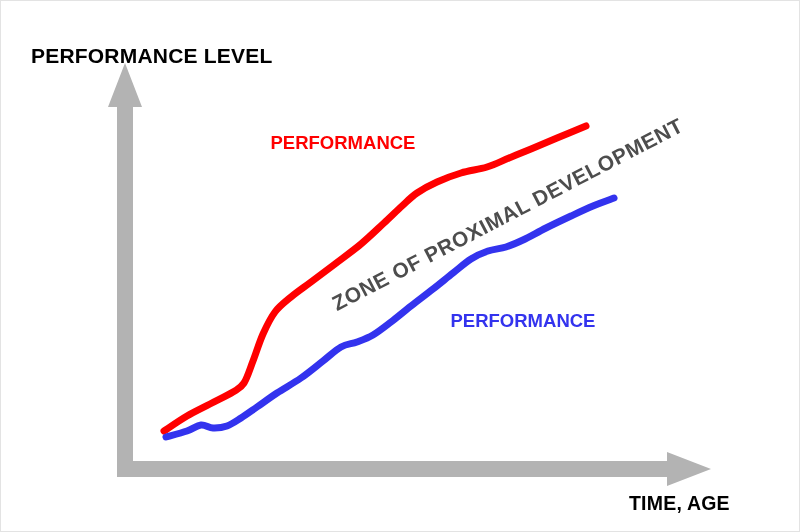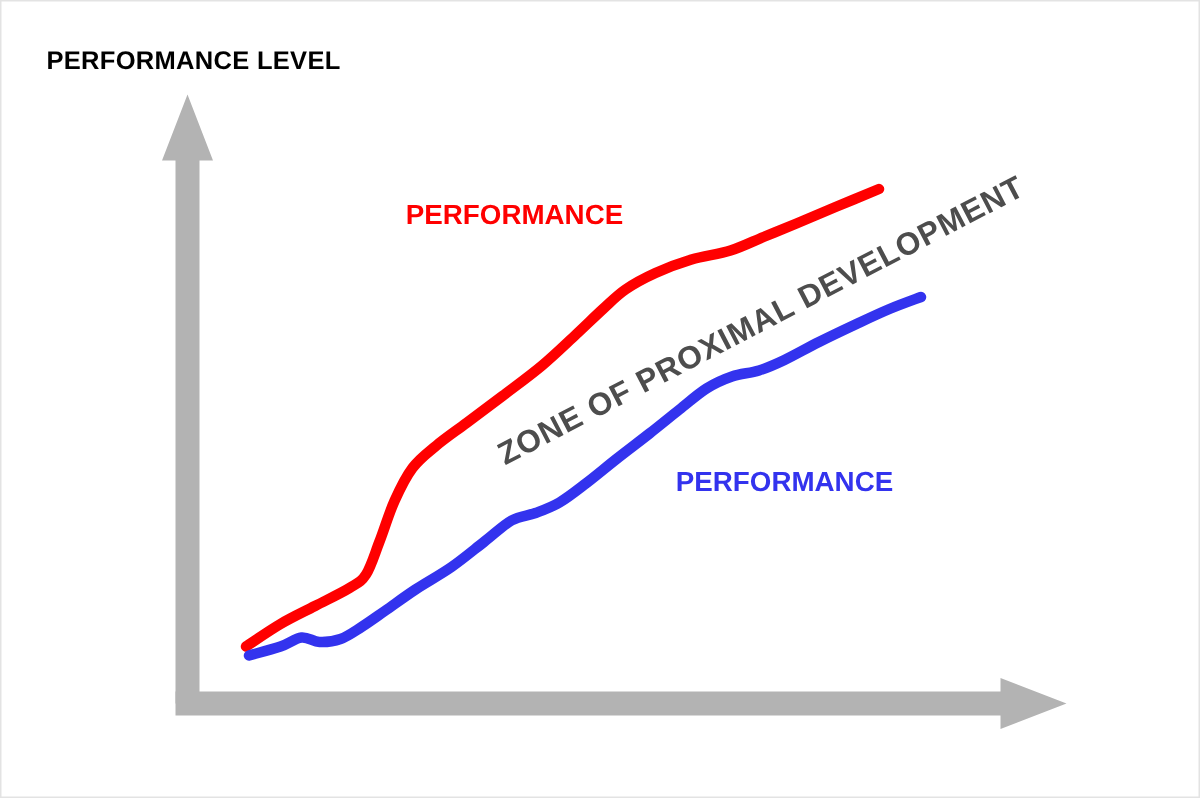--- a/index.html
+++ b/index.html
@@ -26,22 +26,22 @@
   }
   .lbl {
     position: absolute;
     font-family: "Liberation Sans", sans-serif;
     font-weight: bold;
     white-space: nowrap;
     line-height: 1.18;
   }
   #axis-label-y {
     left: 30px;
-    top: 30px;
-    font-size: 17px;
+    top: 43px;
+    font-size: 21px;
     color: #000000;
     letter-spacing: 0.2px;
   }
   #axis-label-x {
     left: 628px;
     top: 491px;
     font-size: 19.5px;
     color: #000000;
     letter-spacing: 0.2px;
   }
@@ -82,20 +82,21 @@
     <polygon fill="#b3b3b3" points="124,62 141,106 132,106 132,468 116,468 116,106 107,106"></polygon>
 
     <polygon fill="#b3b3b3" points="710,468 666,451 666,460 116,460 116,476 666,476 666,485"></polygon>
 
     <path id="curve-0" fill="none" stroke="#ff0000" stroke-width="7" stroke-linecap="round" stroke-linejoin="round" d="M 163 430 C 166.83 427.50, 178.33 419.50, 186 415 C 193.67 410.50, 201.33 407.00, 209 403 C 216.67 399.00, 226.33 394.50, 232 391 C 237.67 387.50, 239.67 387.17, 243 382 C 246.33 376.83, 248.83 368.17, 252 360 C 255.17 351.83, 258.33 341.17, 262 333 C 265.67 324.83, 269.33 317.17, 274 311 C 278.67 304.83, 284.00 301.00, 290 296 C 296.00 291.00, 302.67 286.50, 310 281 C 317.33 275.50, 325.67 269.33, 334 263 C 342.33 256.67, 351.83 249.83, 360 243 C 368.17 236.17, 376.17 228.33, 383 222 C 389.83 215.67, 395.50 210.00, 401 205 C 406.50 200.00, 410.17 196.00, 416 192 C 421.83 188.00, 428.67 184.33, 436 181 C 443.33 177.67, 451.67 174.50, 460 172 C 468.33 169.50, 478.00 168.50, 486 166 C 494.00 163.50, 500.67 160.00, 508 157 C 515.33 154.00, 522.00 151.33, 530 148 C 538.00 144.67, 546.83 140.83, 556 137 C 565.17 133.17, 580.17 127.00, 585 125"></path>
     <path id="curve-1" fill="none" stroke="#3333ee" stroke-width="7" stroke-linecap="round" stroke-linejoin="round" d="M 165 436 C 168.50 435.00, 180.17 432.00, 186 430 C 191.83 428.00, 195.67 424.50, 200 424 C 204.33 423.50, 207.67 426.83, 212 427 C 216.33 427.17, 221.33 426.67, 226 425 C 230.67 423.33, 235.00 420.17, 240 417 C 245.00 413.83, 250.00 410.17, 256 406 C 262.00 401.83, 268.67 396.83, 276 392 C 283.33 387.17, 292.33 382.33, 300 377 C 307.67 371.67, 315.33 365.17, 322 360 C 328.67 354.83, 334.33 349.17, 340 346 C 345.67 342.83, 350.67 343.00, 356 341 C 361.33 339.00, 366.33 337.33, 372 334 C 377.67 330.67, 383.67 325.83, 390 321 C 396.33 316.17, 403.00 310.50, 410 305 C 417.00 299.50, 425.00 293.50, 432 288 C 439.00 282.50, 445.67 277.00, 452 272 C 458.33 267.00, 464.17 261.67, 470 258 C 475.83 254.33, 481.17 252.00, 487 250 C 492.83 248.00, 499.17 247.83, 505 246 C 510.83 244.17, 515.33 242.17, 522 239 C 528.67 235.83, 537.00 231.00, 545 227 C 553.00 223.00, 562.17 218.67, 570 215 C 577.83 211.33, 584.83 208.00, 592 205 C 599.17 202.00, 609.50 198.33, 613 197"></path>
   </svg>
 
   <div class="lbl" id="axis-label-y">PERFORMANCE LEVEL</div>
 
+  <div class="lbl" id="axis-label-x">TIME, AGE</div>
 
   <div class="lbl" id="label-red" style="left: 253px; top: 131px;">
     <span class="lbl-line">PERFORMANCE</span>
   </div>
 
   <div class="lbl" id="label-blue" style="left: 433px; top: 309px;">
     <span class="lbl-line">PERFORMANCE</span>
   </div>
 
   <div class="lbl" id="label-zpd" style="transform: rotate(-27.5deg); color: rgb(77, 77, 77);">ZONE OF PROXIMAL DEVELOPMENT</div>

